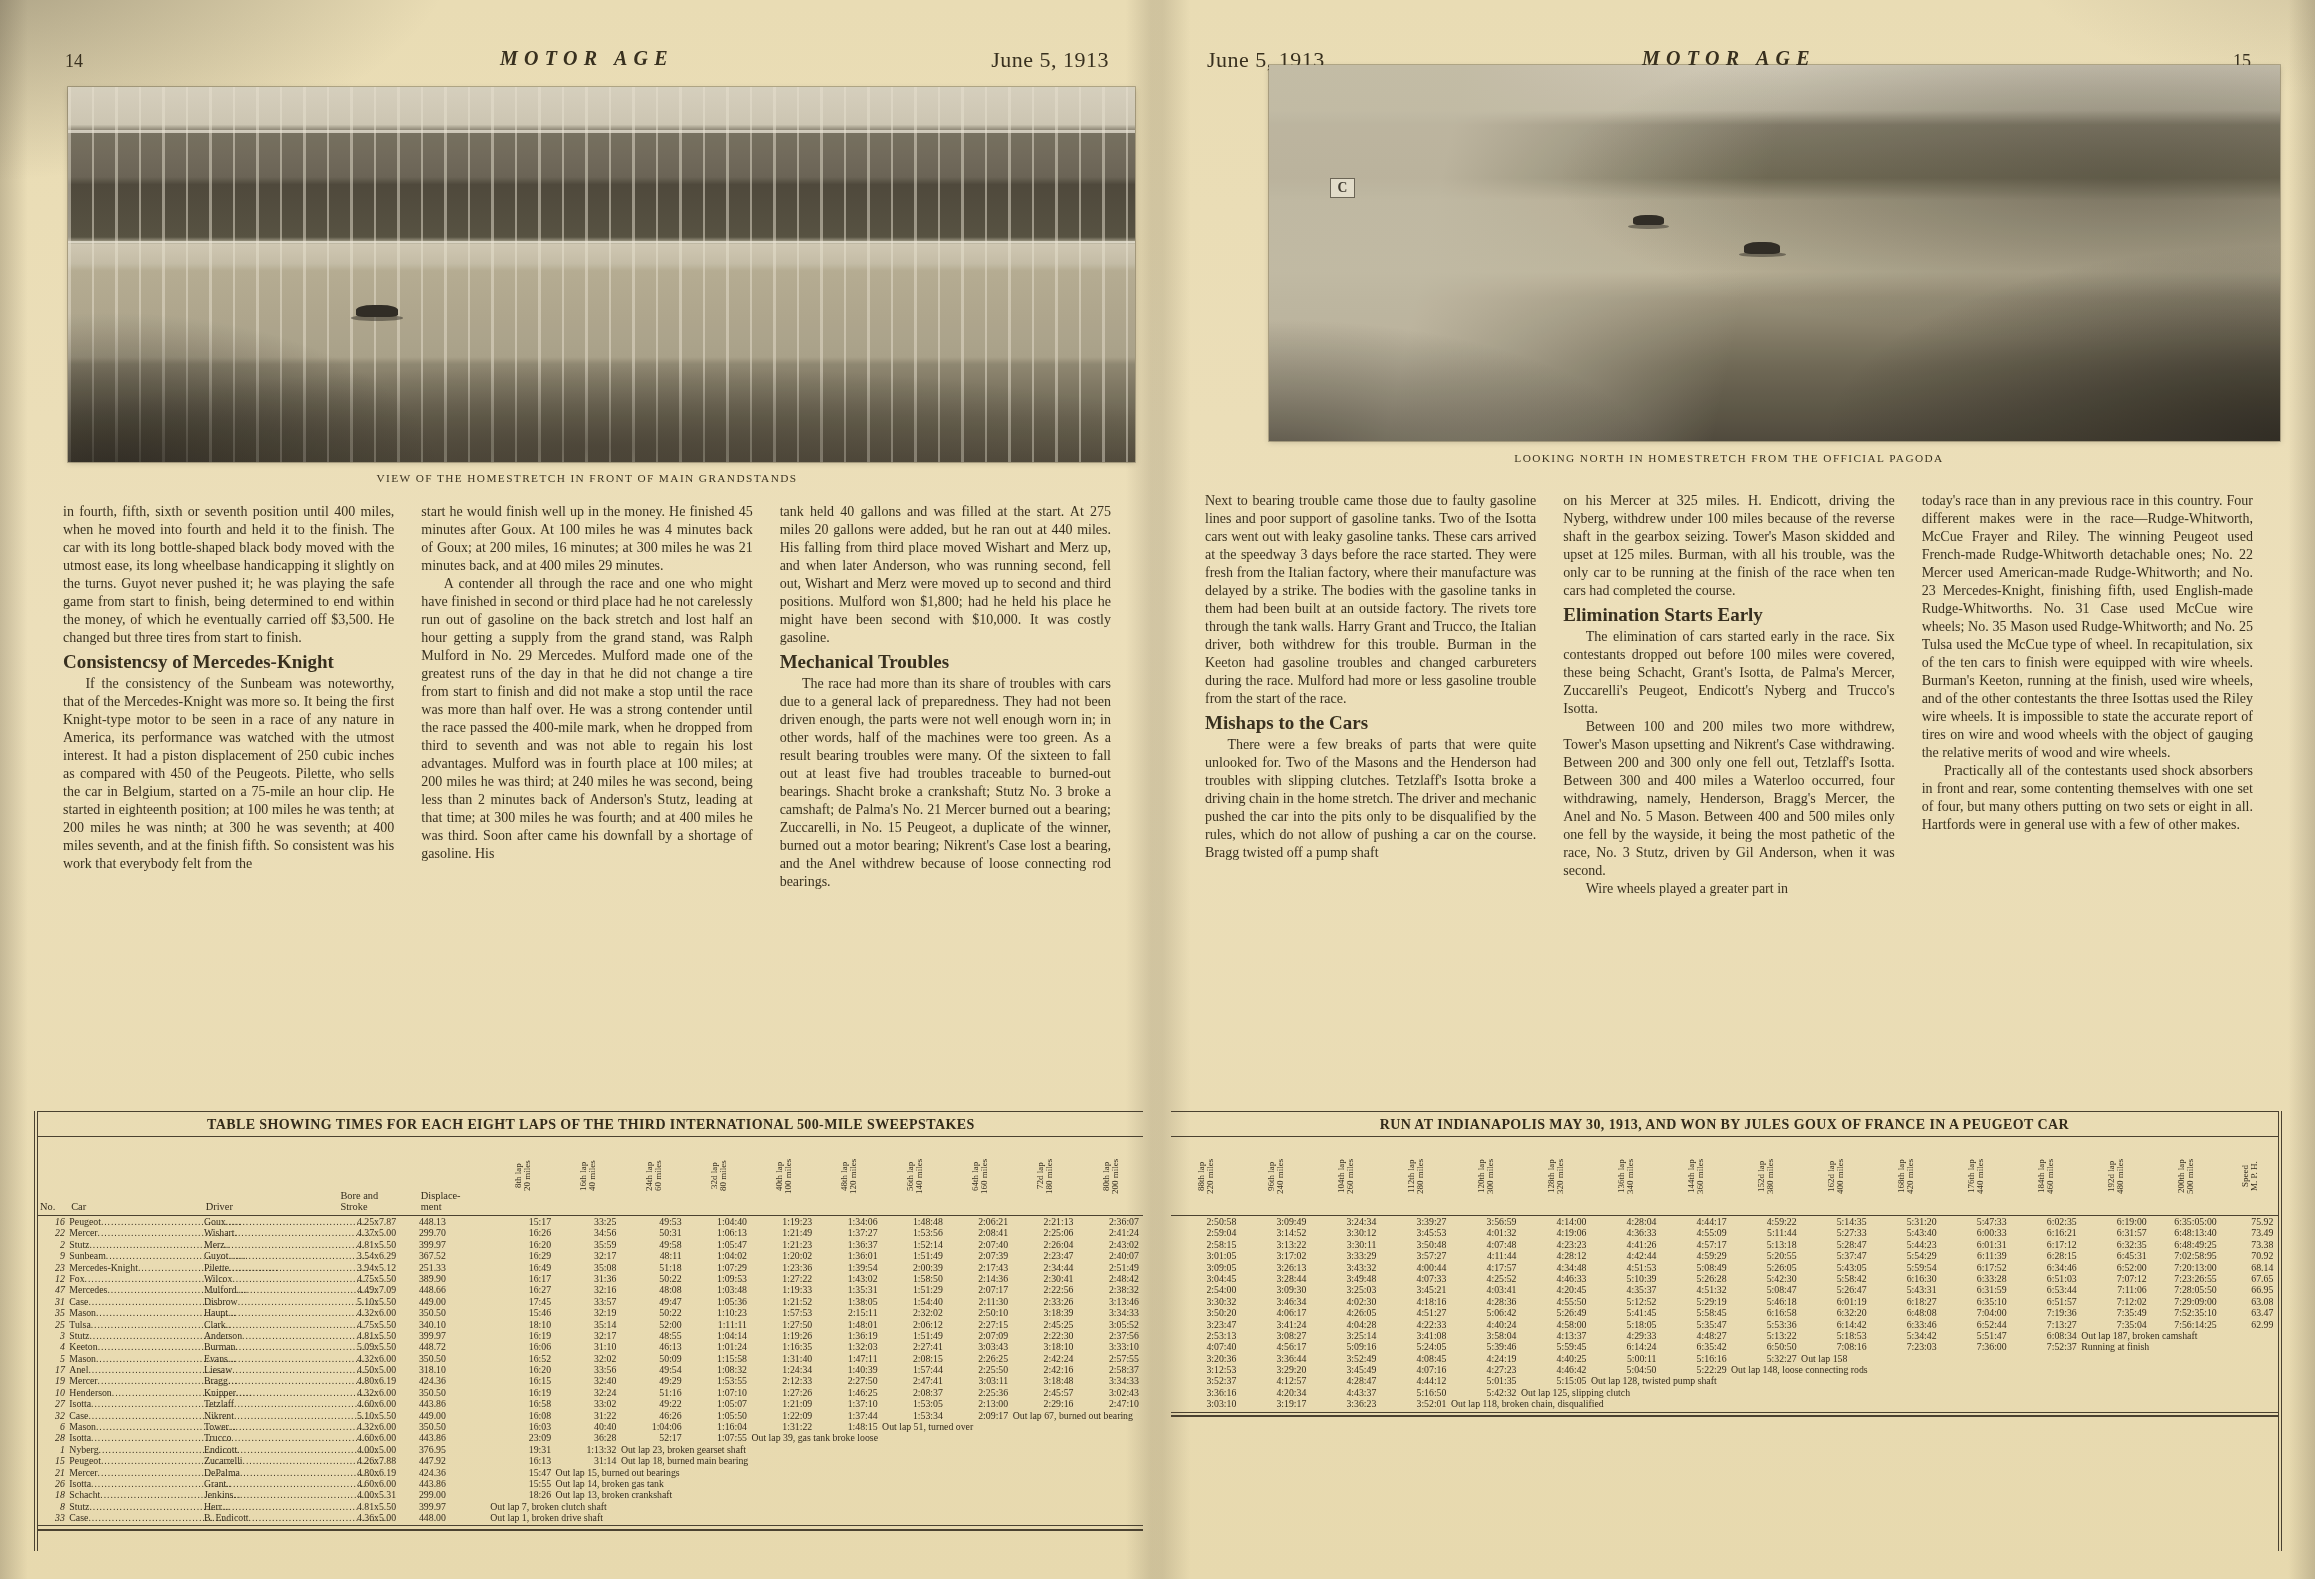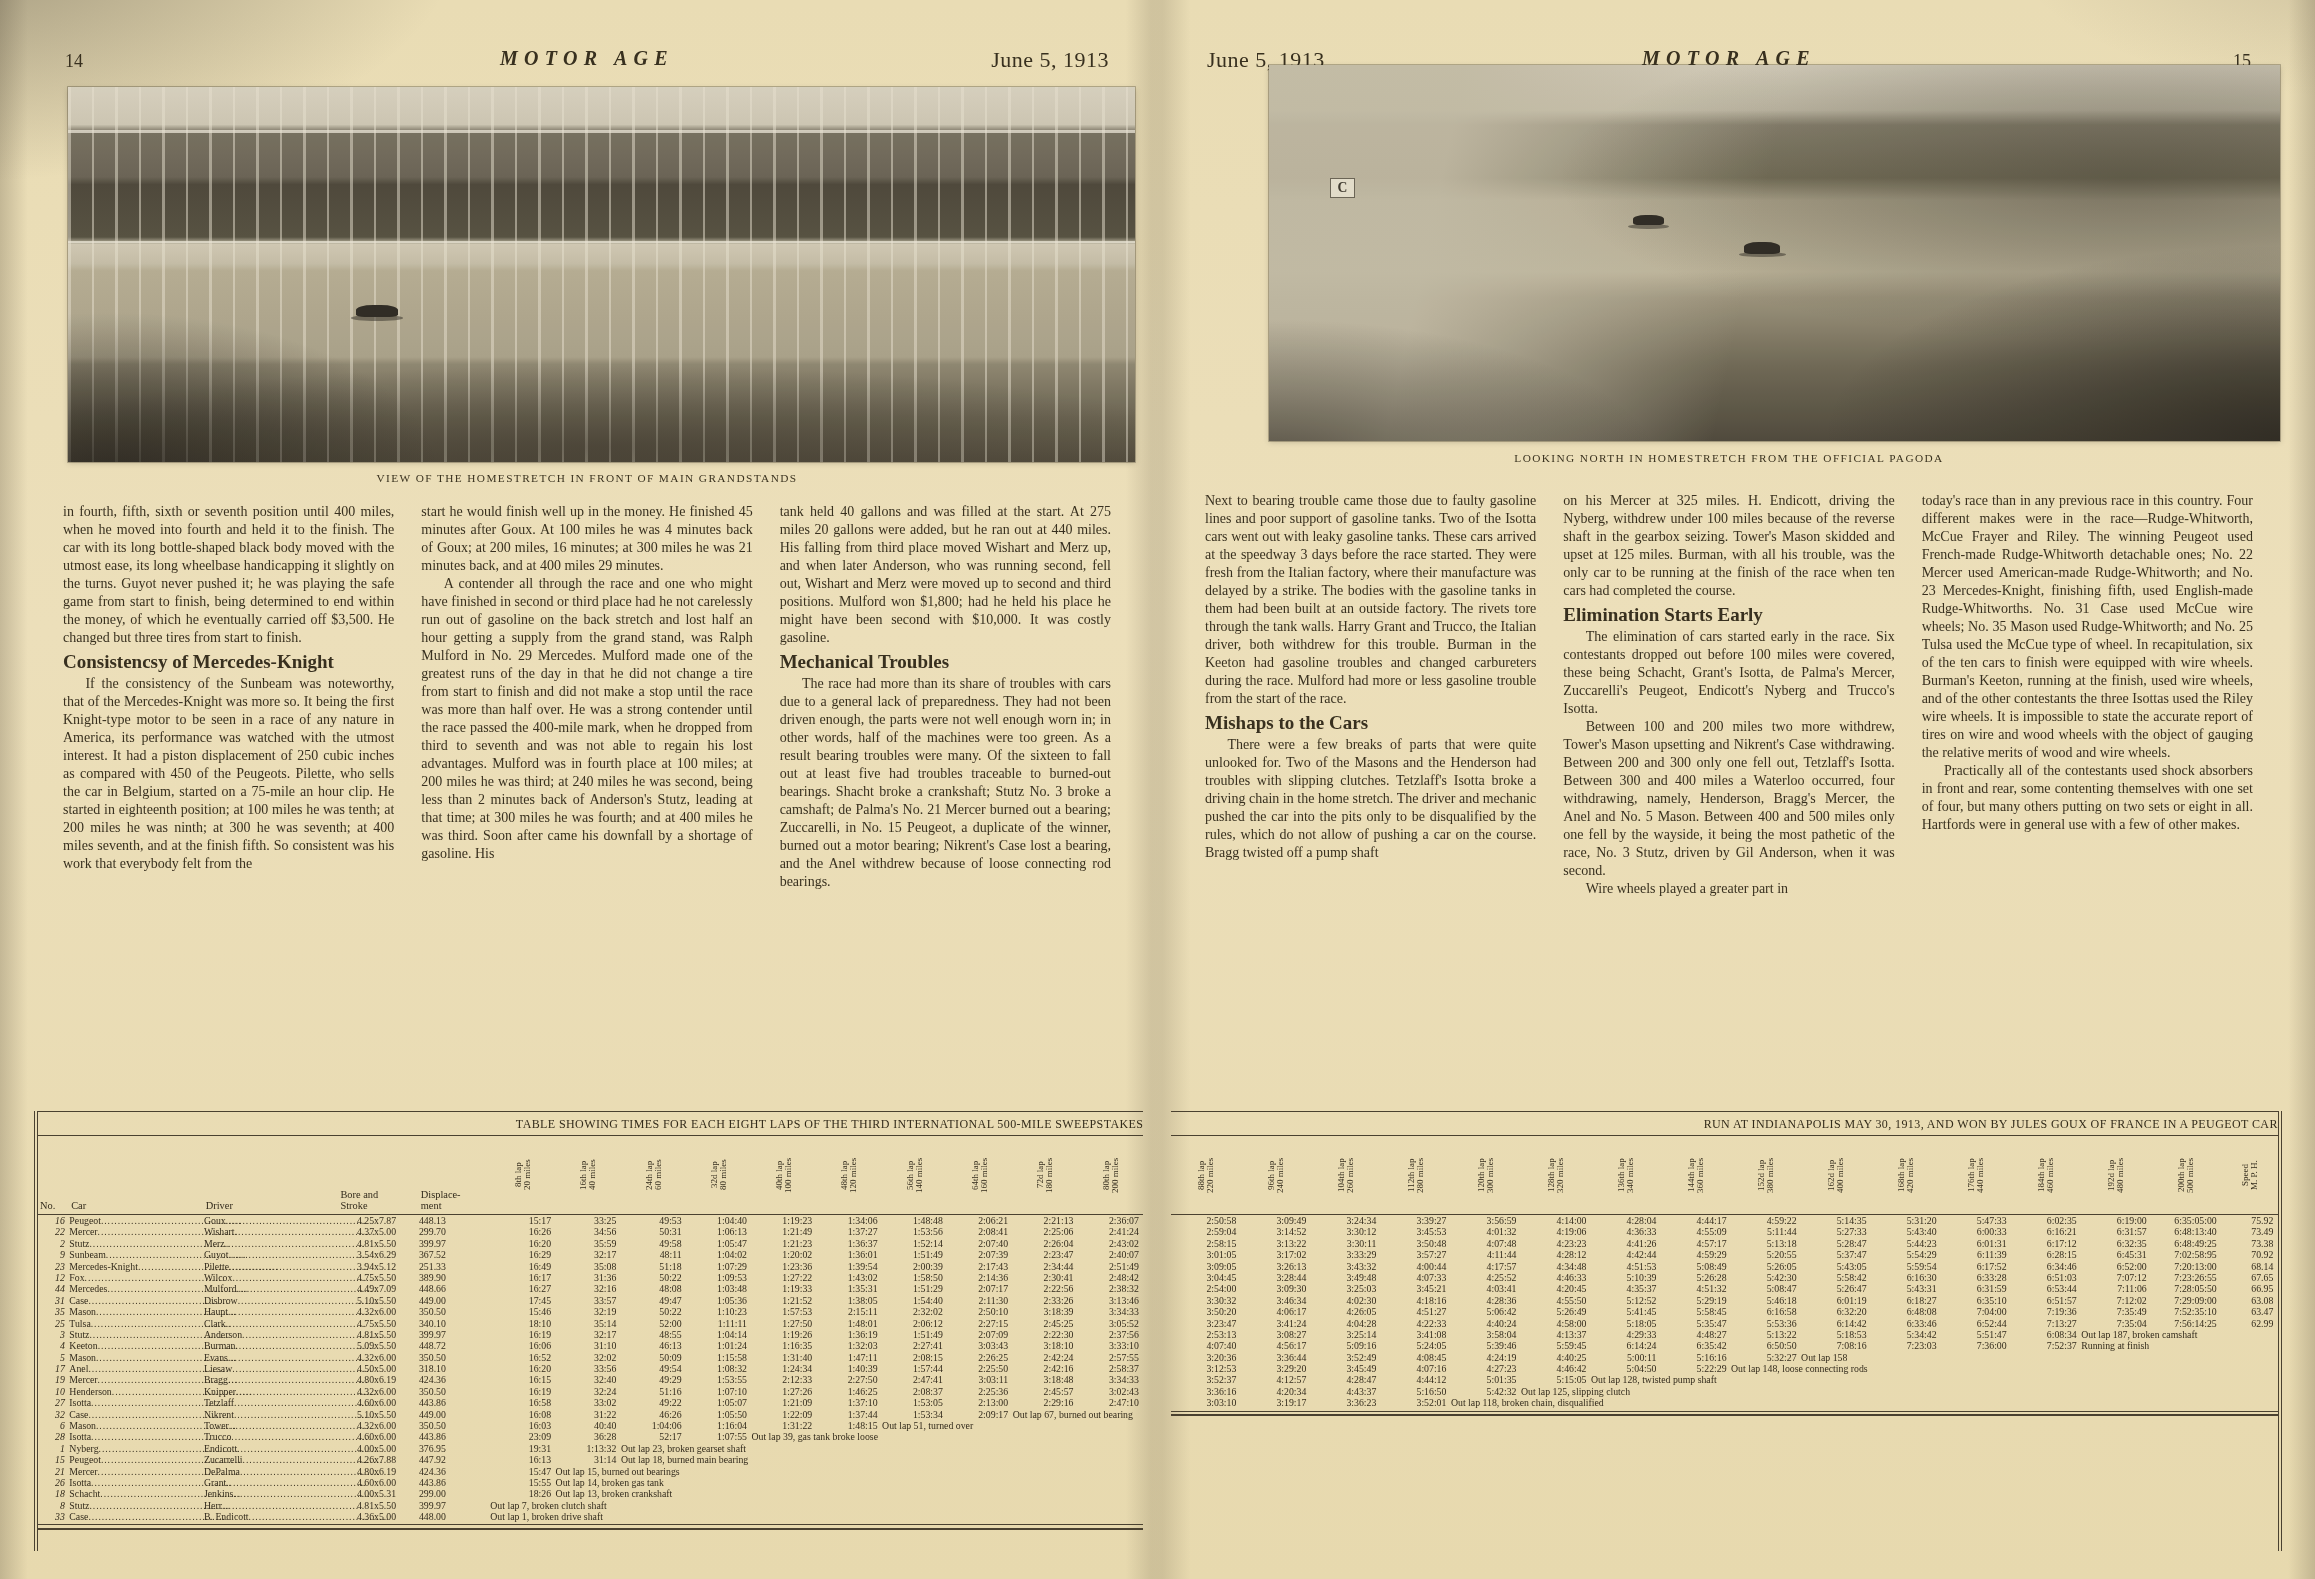--- a/index.html
+++ b/index.html
@@ -89,21 +89,21 @@
   .text-col p{margin:0;text-indent:1.6em;}
   .text-col p.flush{text-indent:0;}
   .text-col h4{margin:6.3px 0 3.6px 0;font-size:19px;text-indent:0;text-align:left;}
 
   
   .tablewrap{position:absolute;top:1111px;height:440px;}
   #tablewrap-left{left:7.2px;right:3.6px;border-left:4.5px double #4a4130;}
   #tablewrap-right{left:1.8px;right:7.2px;border-right:4.5px double #4a4130;}
   .table-title{
     border-top:1.8px solid #4a4130;border-bottom:1.8px solid #4a4130;
-    text-align:right;font-weight:normal;font-size:12px;letter-spacing:0.4px;
+    text-align:center;font-weight:bold;font-size:14px;letter-spacing:0.4px;
     padding:4.5px 0 3.6px 0;color:#332b1a;
   }
   table.stats{border-collapse:collapse;table-layout:fixed;width:100%;
     font-size:9.8px;color:#332b1c;}
   table.stats th{font-weight:normal;vertical-align:bottom;padding:0;}
   table.stats thead tr{border-bottom:1.4px solid #4a4130;}
   table.stats thead .plain{ text-align:left;font-size:10.4px;line-height:11px;padding:0 0 2.7px 1.8px;}
   .rot{
     writing-mode:vertical-rl;transform:rotate(180deg);
     margin:0 auto;height:78px;line-height:9px;
@@ -345,21 +345,21 @@
               <td class="c-time">50:22</td>
               <td class="c-time">1:09:53</td>
               <td class="c-time">1:27:22</td>
               <td class="c-time">1:43:02</td>
               <td class="c-time">1:58:50</td>
               <td class="c-time">2:14:36</td>
               <td class="c-time">2:30:41</td>
               <td class="c-time">2:48:42</td>
             </tr>
             <tr>
-              <td class="c-no">44</td>
+              <td class="c-no">47</td>
               <td class="c-name"><span class="dots">Mercedes</span></td>
               <td class="c-name"><span class="dots">Mulford</span></td>
               <td class="c-bore">4.49x7.09</td>
               <td class="c-disp">448.66</td>
               <td class="c-time">16:27</td>
               <td class="c-time">32:16</td>
               <td class="c-time">48:08</td>
               <td class="c-time">1:03:48</td>
               <td class="c-time">1:19:33</td>
               <td class="c-time">1:35:31</td>

